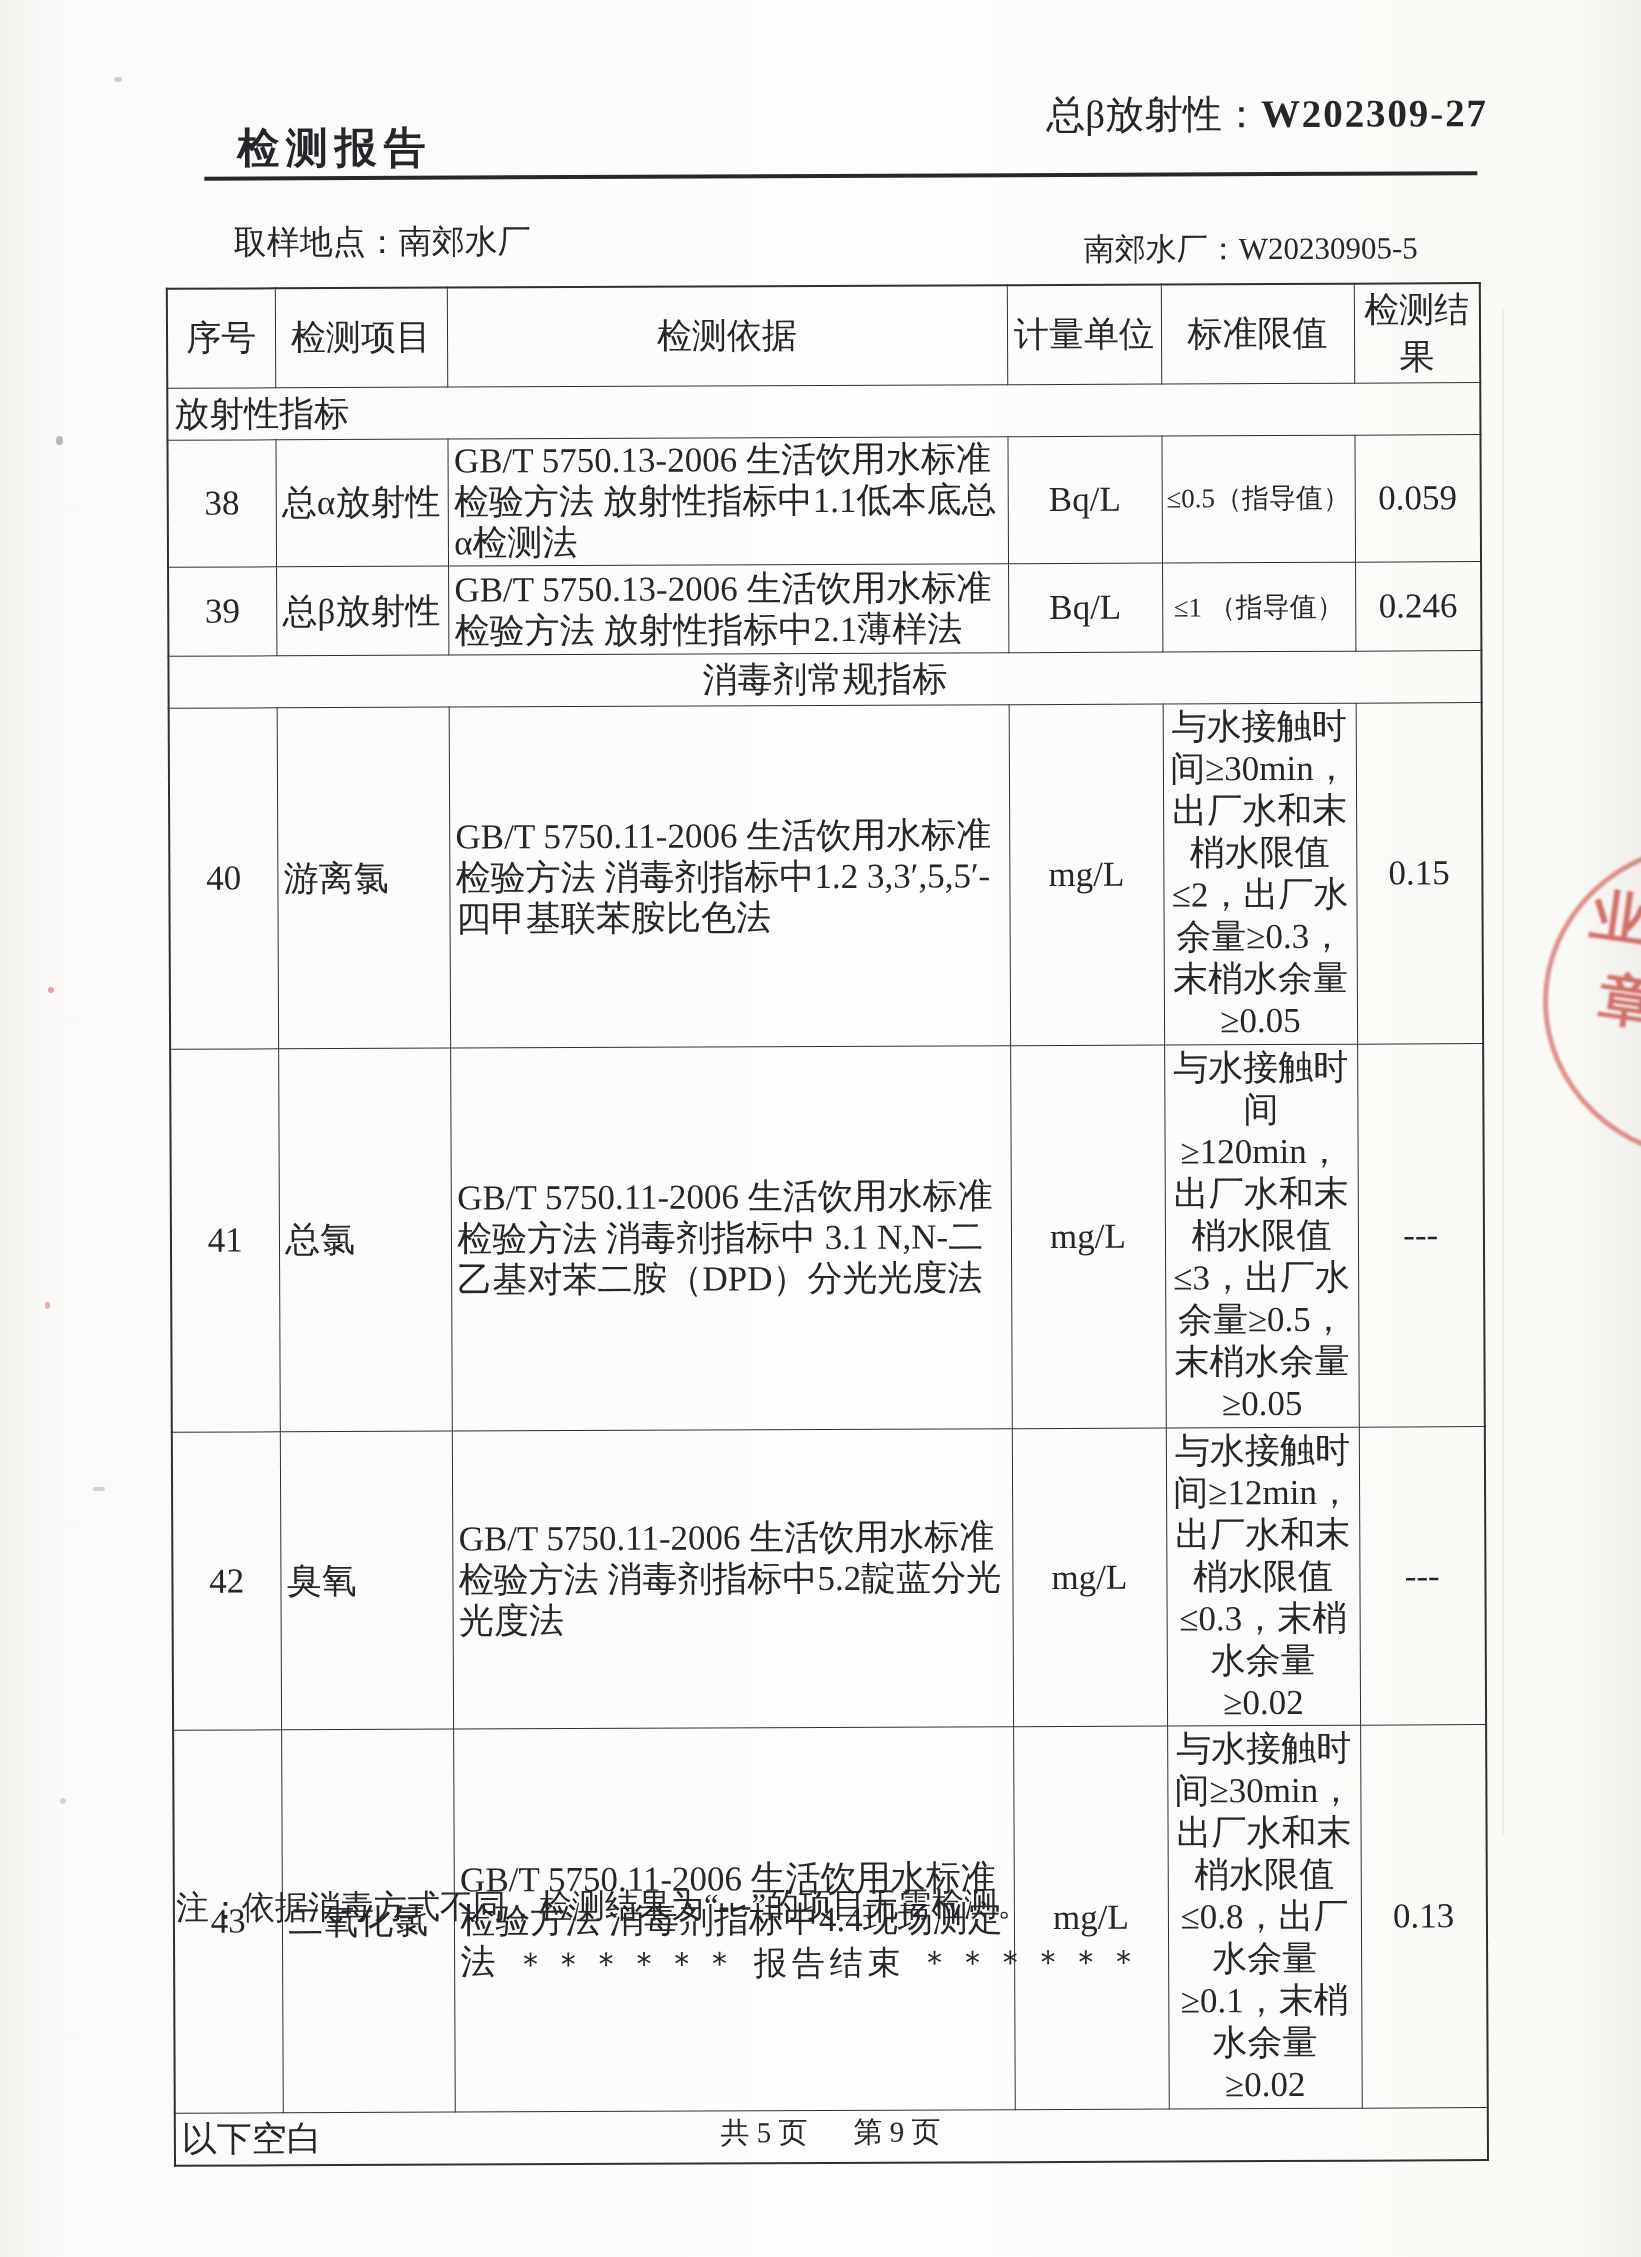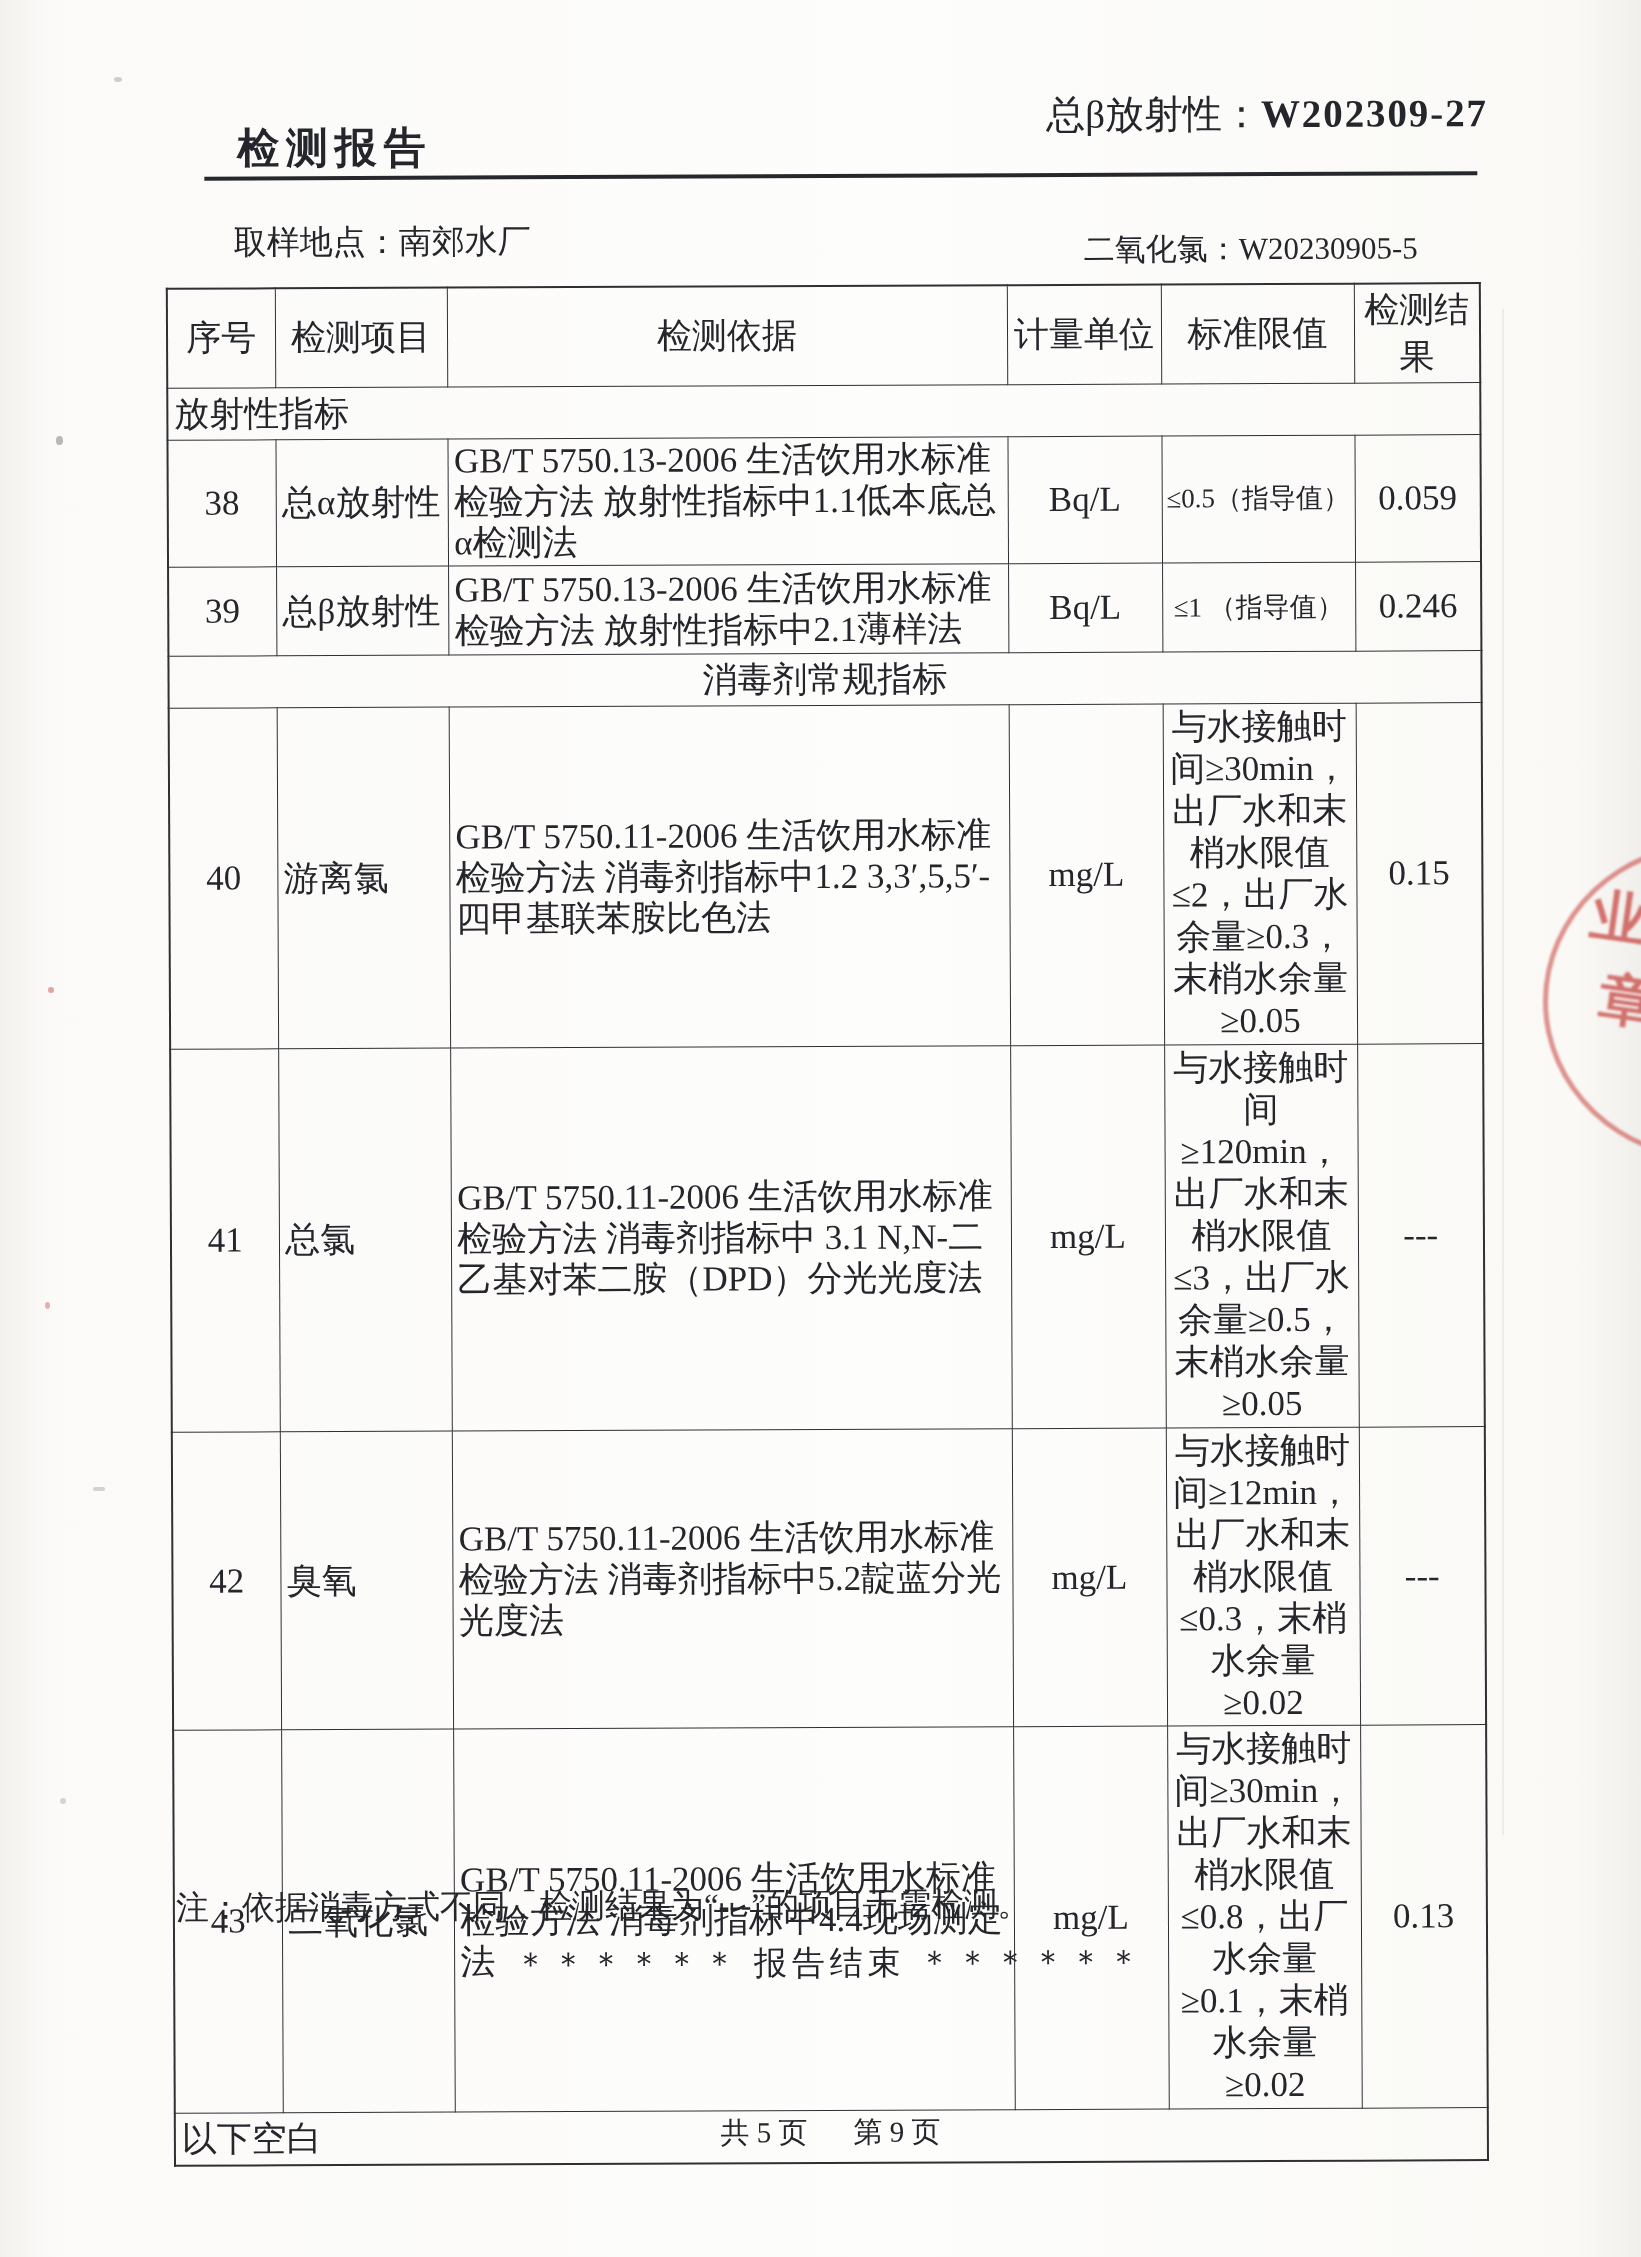--- a/index.html
+++ b/index.html
@@ -73,21 +73,21 @@
   <div class="content">
 
     <div class="title">检测报告</div>
 
     <div class="report-no"><span>总β放射性：</span><span class="val">W202309-27</span></div>
 
     <div class="rule"></div>
 
     <div class="meta-loc"><span>取样地点：</span><span>南郊水厂</span></div>
 
-    <div class="meta-sample"><span>二氧化氯：</span><span>W20230905-5</span></div>
+    <div class="meta-sample"><span>南郊水厂：</span><span>W20230905-5</span></div>
 
     <table class="report">
       <colgroup>
         <col style="width:108px">
           <col style="width:172px">
           <col style="width:560px">
         <col style="width:154px">
           <col style="width:193px">
           <col style="width:126px">
       </colgroup>

